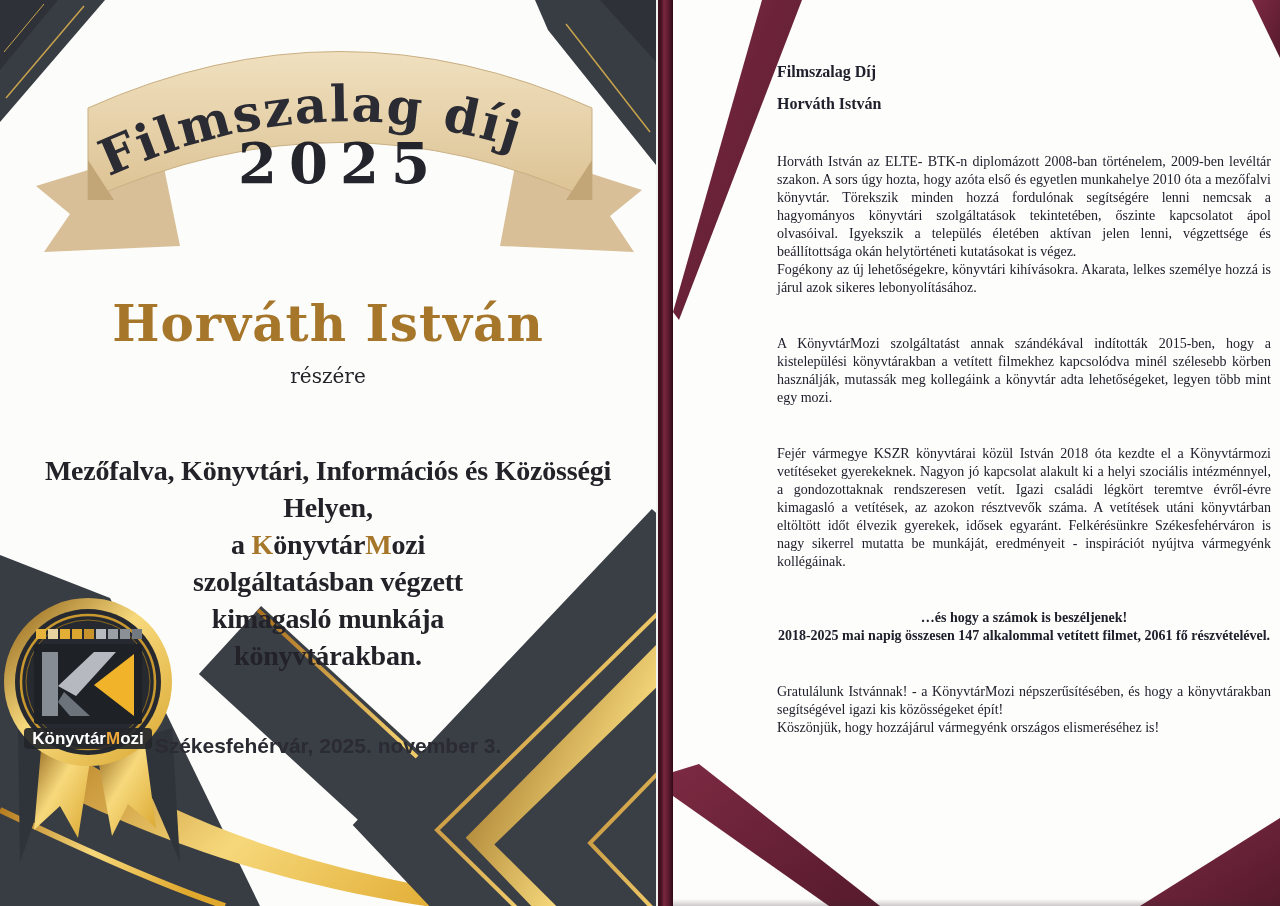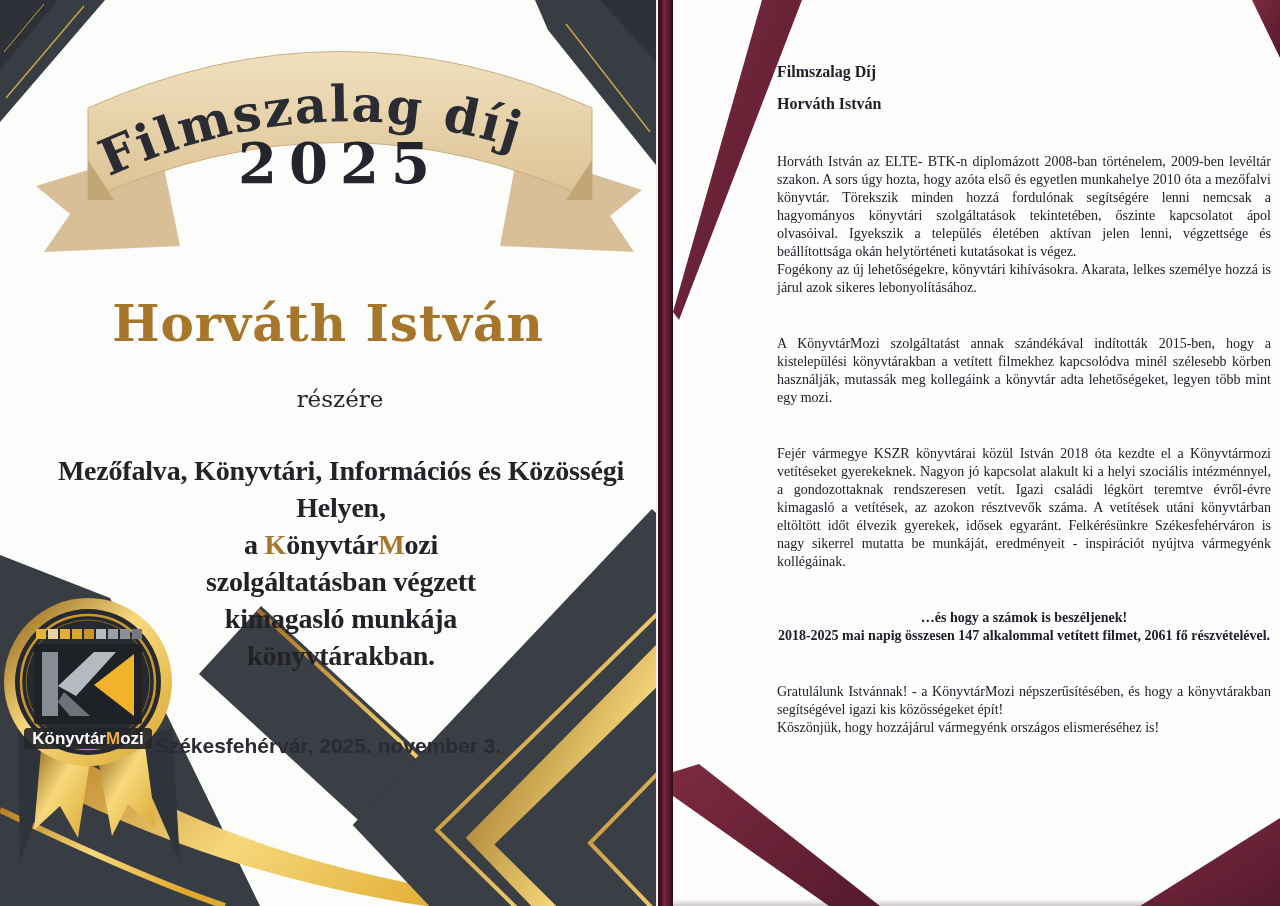--- a/index.html
+++ b/index.html
@@ -6,23 +6,23 @@
   .scan{position:relative;width:1280px;height:906px;overflow:hidden;background:#fbfbf9;
         font-family:"Liberation Serif",serif;}
   
   .page-left{position:absolute;left:0;top:0;width:656px;height:906px;background:#fcfcfa;overflow:hidden;}
   .deco{position:absolute;left:0;top:0;}
   .cert-text{position:absolute;left:0;width:656px;text-align:center;color:#26262e;}
   .year{top:130px;font-family:"DejaVu Serif",serif;font-weight:bold;font-size:56px;
         letter-spacing:12px;padding-left:12px;color:#24242c;}
   .recipient{top:294px;font-family:"DejaVu Serif",serif;font-weight:bold;font-size:50px;
         color:#a6762a;letter-spacing:1px;}
-  .reszere{top:386px;font-family:"DejaVu Serif",serif;font-size:23px;color:#232329;padding-left:12px;}
+  .reszere{top:364px;font-family:"DejaVu Serif",serif;font-size:20px;color:#232329;}
   .citation{top:452px;font-family:"Liberation Serif",serif;font-weight:600;font-size:28px;
-        line-height:37px;color:#222228;letter-spacing:-0.2px;padding-left:13px;}
+        line-height:37px;color:#222228;letter-spacing:-0.2px;}
   .gold-letter{color:#a6762a;}
   .date-line{top:734px;font-family:Liberation Sans, sans-serif;font-weight:bold;font-size:21px;color:#2b2b33;}
   
   .spine{position:absolute;left:656px;top:0;width:17px;height:906px;
          background:linear-gradient(90deg,#f2f2f0 0 2px,#40101f 2px 5px,#7a2840 8px,#57182b 13px,#2e0a17 17px);}
   
   .page-right{position:absolute;left:673px;top:0;width:607px;height:906px;background:#fdfdfc;overflow:hidden;}
   .page-right::after{content:"";position:absolute;left:0;right:0;bottom:0;height:7px;
          background:linear-gradient(180deg,rgba(0,0,0,0) ,rgba(60,40,45,.25));}
   .corner-svg{position:absolute;left:0;top:0;}

